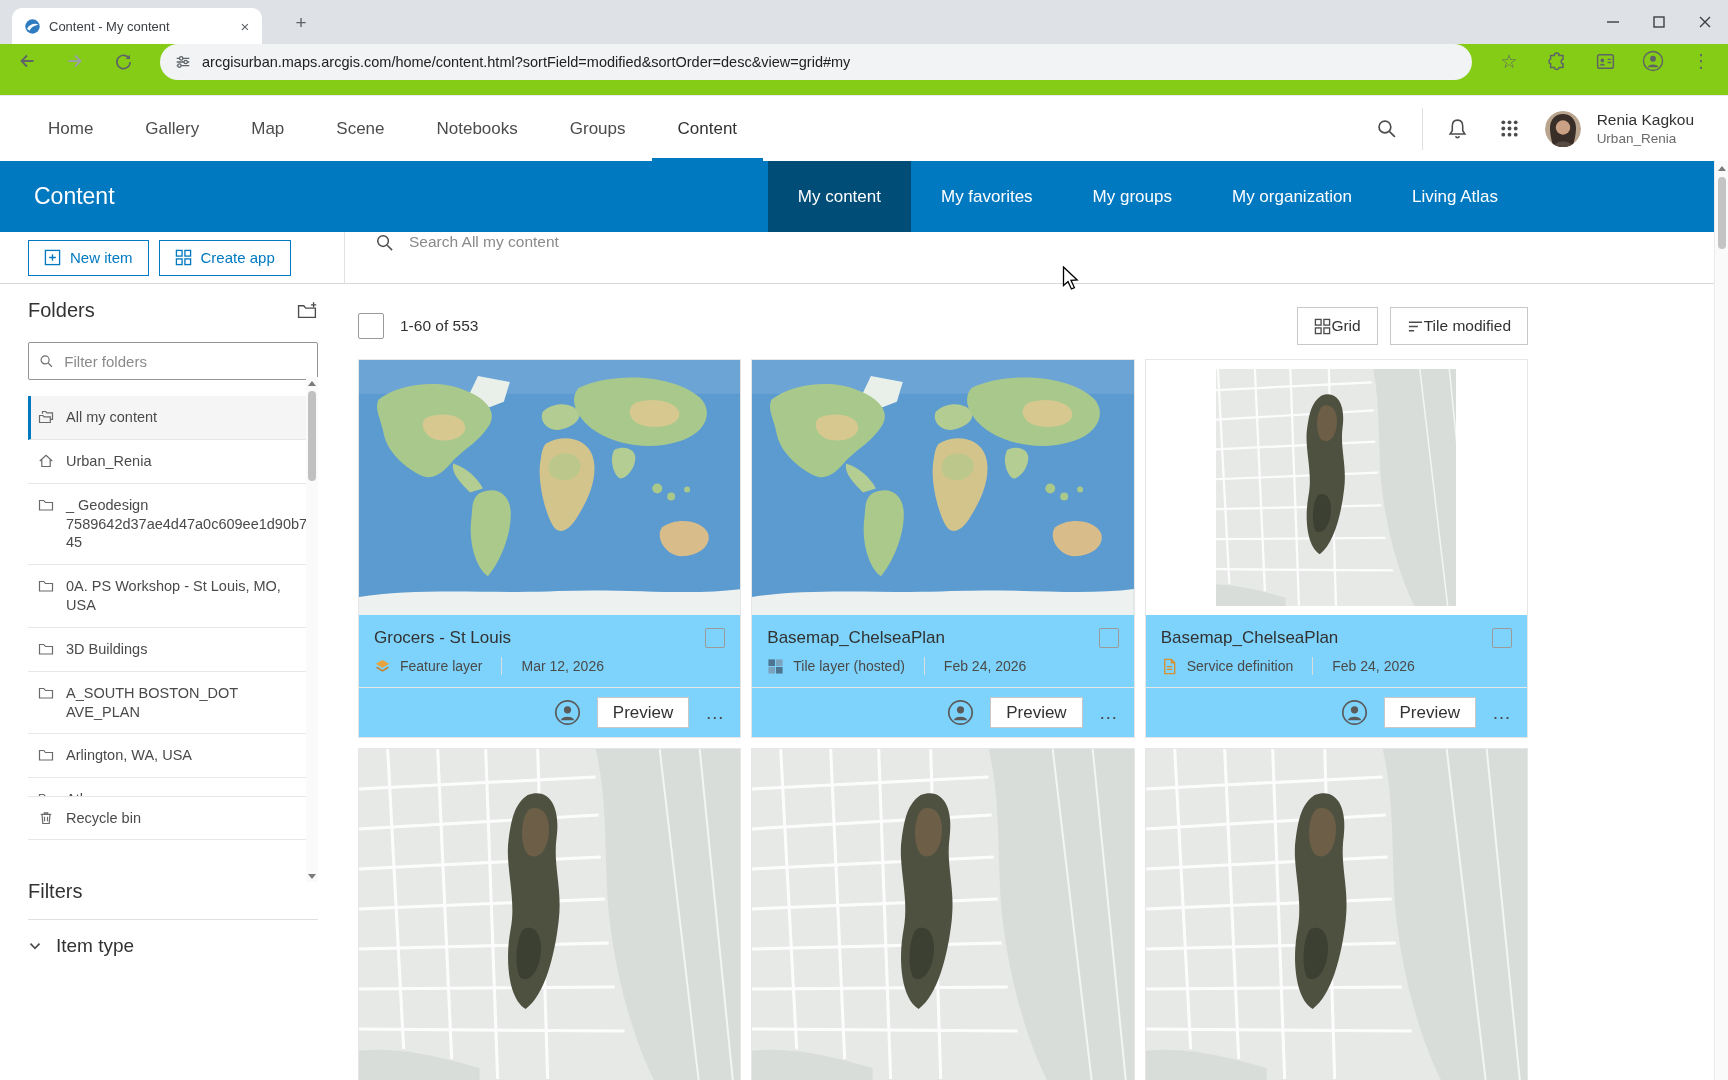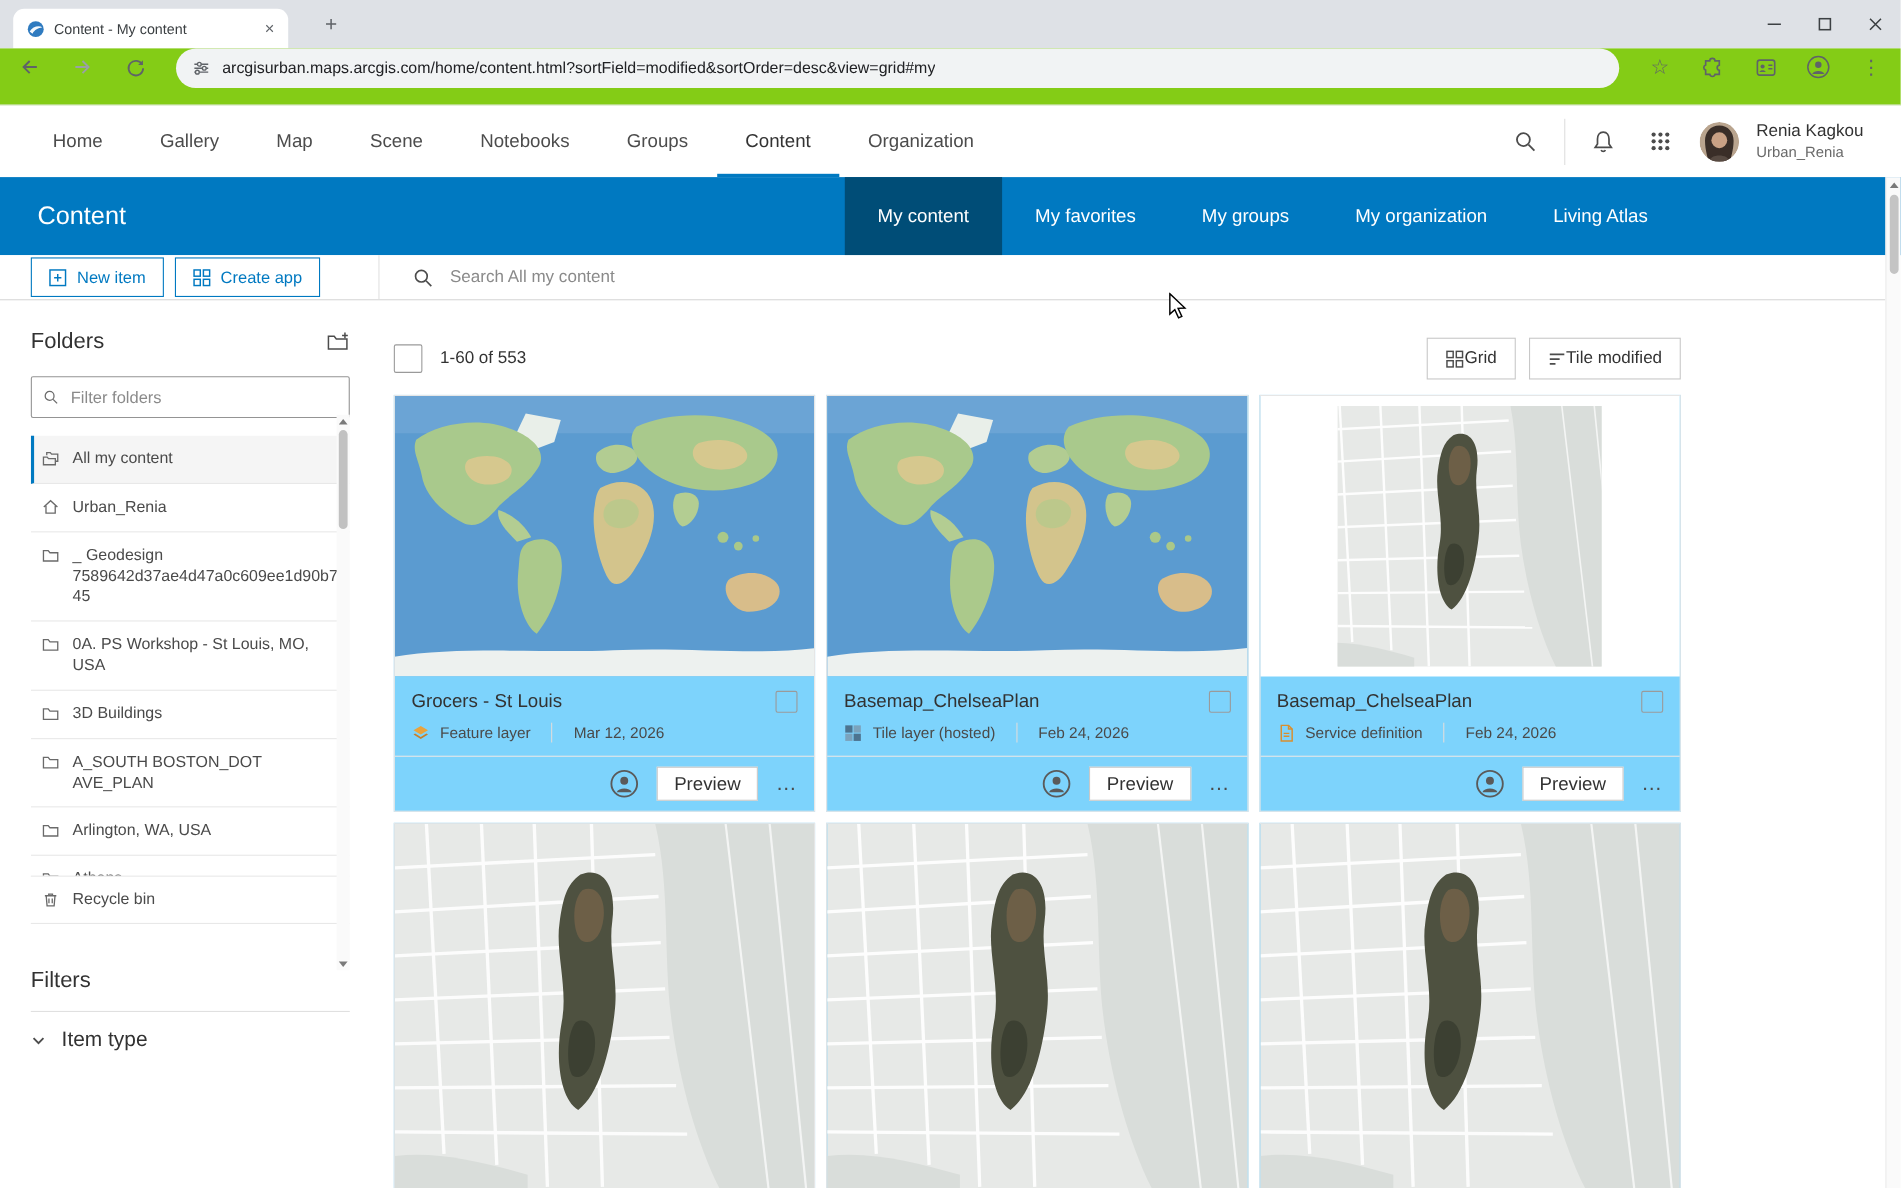--- a/index.html
+++ b/index.html
@@ -39,22 +39,22 @@
   .userblock{margin-left:10px;line-height:1.3;}
   .uname{font-size:15.5px;color:#323232;}
   .uorg{font-size:13.5px;color:#6a6a6a;}
   
   .bluebar{position:absolute;top:161px;left:0;right:0;height:71px;background:#0079c1;display:flex;align-items:stretch;color:#fff;}
   .bluetitle{display:flex;align-items:center;padding-left:34px;font-size:23px;}
   .bluetabs{margin-left:auto;margin-right:200px;display:flex;align-items:stretch;}
   .btabitem{display:flex;align-items:center;padding:0 30px;font-size:17px;}
   .btabitem.active{background:#004d77;}
   
-  .subbar{position:absolute;top:232px;left:0;right:14px;height:41px;background:#fff;border-bottom:1px solid #d8d8d8;
-        display:flex;align-items:center;box-sizing:border-box;}
+  .subbar{position:absolute;top:232px;left:0;right:14px;height:52px;background:#fff;border-bottom:1px solid #d8d8d8;
+        display:flex;align-items:flex-start;box-sizing:border-box;}
   .subleft{width:345px;height:100%;display:flex;align-items:center;gap:10px;padding-left:28px;
         box-sizing:border-box;flex-shrink:0;border-right:1px solid #e2e2e2;}
   .bblue{height:36px;display:flex;align-items:center;gap:9px;padding:0 15px;border:1px solid #0079c1;
         color:#0079c1;font-size:15px;background:#fff;}
   .subsearch{flex:1;display:flex;align-items:center;gap:13px;padding-left:30px;color:#4c4c4c;}
   .subsearch input{border:none;outline:none;font-size:15.5px;color:#323232;width:70%;background:transparent;}
   input::placeholder{color:#8a8a8a;}
   
   .page{position:absolute;top:289px;left:0;width:1714px;height:791px;display:flex;overflow:hidden;}
   .sidebar{width:345px;flex-shrink:0;position:relative;padding-left:28px;box-sizing:border-box;}
@@ -370,23 +370,20 @@
       </div>
     <div class="anav">
         <span>Notebooks</span>
       </div>
     <div class="anav">
         <span>Groups</span>
       </div>
     <div class="anav active">
         <span>Content</span>
       </div>
-    <div class="anav">
-        <span>Organization</span>
-      </div>
   </div>
   <div class="appnav-right">
     <div class="iconbtn">
         <svg width="21" height="21" viewBox="0 0 20 20">
           <use href="#i-search"></use>
         </svg>
       </div>
     <div class="vdiv"></div>
     <div class="iconbtn">
         <svg width="23" height="23" viewBox="0 0 22 22">

